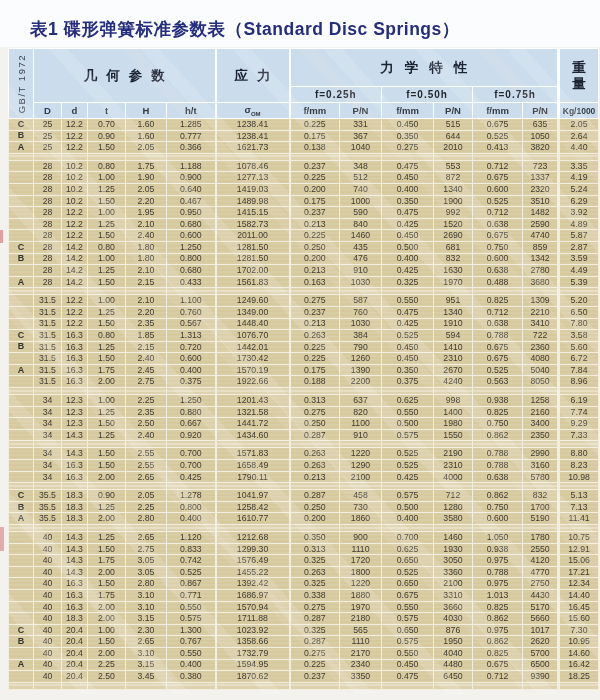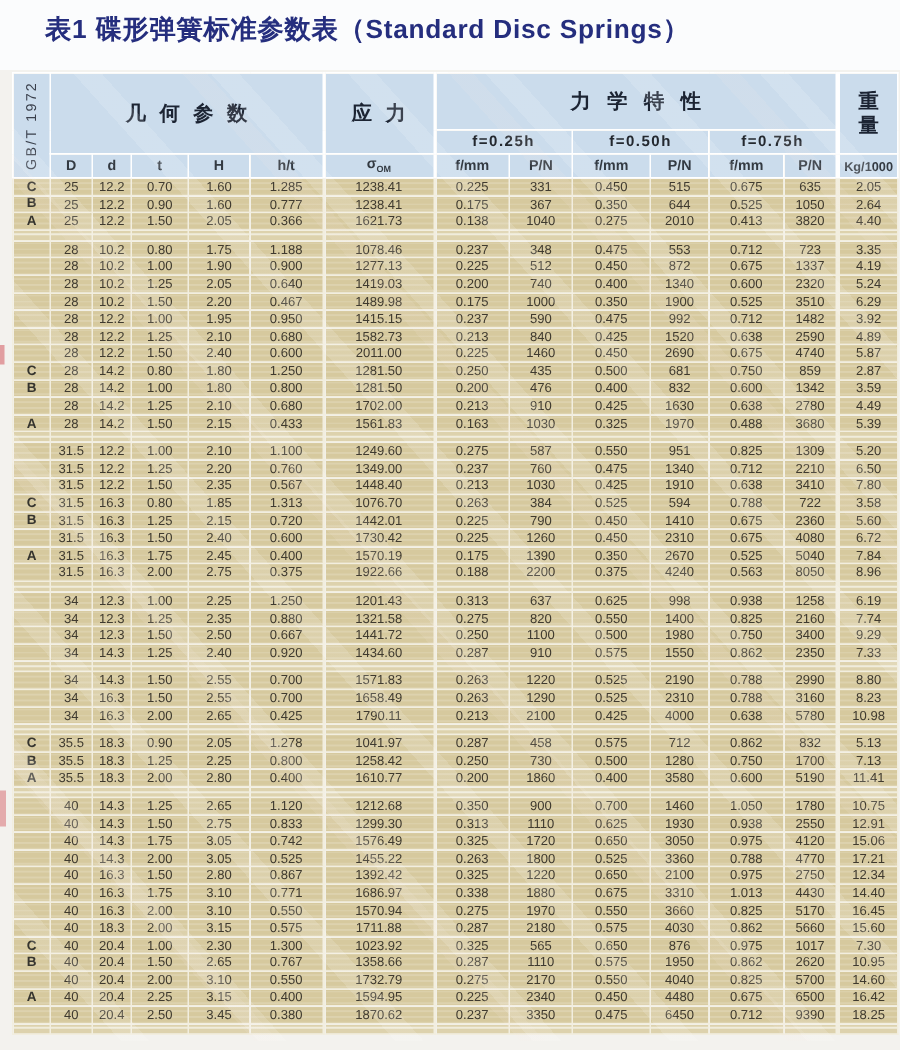--- a/index.html
+++ b/index.html
@@ -14,21 +14,21 @@
     --stamp-red:#cf4a52;
   }
   html,body{margin:0;padding:0;}
   body{
     width:600px;height:700px;overflow:hidden;
     font-family:"Liberation Sans","DejaVu Sans",sans-serif;
     background:#f5f4f1;
   }
   .sheet{position:relative;width:600px;height:700px;
     background:linear-gradient(to bottom,#fbfcfd 0,#fbfcfd 47px,#f3f2ee 47px,#f3f2ee 100%);}
-  .title-bar{position:absolute;left:30px;top:7px;height:34px;display:flex;align-items:flex-start;}
+  .title-bar{position:absolute;left:30px;top:7px;height:34px;display:flex;align-items:flex-end;}
   .title-bar .t{
     font-size:17.5px;font-weight:bold;color:var(--title-color);letter-spacing:0.5px;white-space:nowrap;
   }
   .table-wrap{position:absolute;left:8px;top:48px;width:590px;}
   table{border-collapse:collapse;table-layout:fixed;width:590px;}
   th,td{border:1px solid var(--grid);text-align:center;vertical-align:middle;
         overflow:hidden;white-space:nowrap;padding:0;}
   thead th{background:var(--header-bg);border-color:var(--header-grid);color:var(--header-text);}
   .h-big{font-size:13.5px;font-weight:bold;letter-spacing:9px;text-indent:9px;height:37px;}
   .h-mech{letter-spacing:11px;text-indent:11px;}

